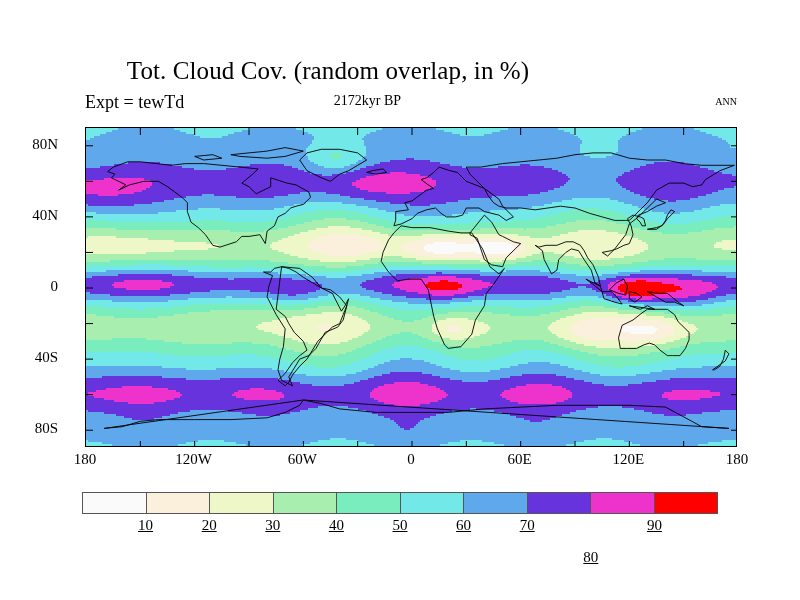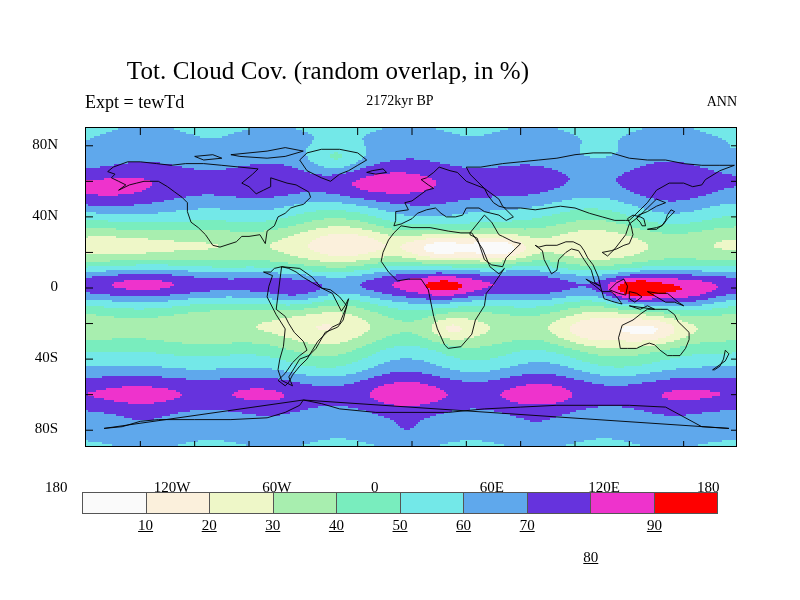--- a/index.html
+++ b/index.html
@@ -2,34 +2,34 @@
 <html><head>
 <meta charset="utf-8">
 <style>
   html,body{margin:0;padding:0;background:#ffffff;}
   body{width:800px;height:600px;position:relative;overflow:hidden;
        font-family:"Liberation Serif","DejaVu Serif",serif;color:#000;}
   .fig{position:absolute;left:0;top:0;width:800px;height:600px;}
 
   #title{position:absolute;left:0;top:56px;width:656px;text-align:center;
          font-size:25px;line-height:30px;letter-spacing:.1px;}
-  #subtitle{position:absolute;left:0;top:92px;width:800px;text-align:center;
+  #subtitle{position:absolute;left:0;top:92px;width:735px;text-align:center;
             font-size:14px;line-height:18px;}
   #exptLabel{position:absolute;left:85px;top:93px;font-size:18px;line-height:18px;}
-  #seasonLabel{position:absolute;right:63px;top:93px;font-size:14px;line-height:18px;text-align:right;}
+  #seasonLabel{position:absolute;right:63px;top:93px;font-size:10px;line-height:18px;text-align:right;}
 
   #plotbox{position:absolute;left:85px;top:127px;width:652px;height:320px;
            box-sizing:border-box;border:1px solid #000;overflow:hidden;background:#fff;}
   #mapsvg{position:absolute;left:0;top:0;width:652px;height:320px;display:block;}
   #frame{position:absolute;left:85px;top:127px;width:652px;height:320px;
          box-sizing:border-box;border:1px solid #000;pointer-events:none;}
 
   .ytick{position:absolute;right:742px;width:60px;text-align:right;
          font-size:15px;line-height:15px;}
-  .xtick{position:absolute;width:80px;font-size:15px;line-height:15px;top:480px;}
+  .xtick{position:absolute;width:80px;text-align:center;font-size:15px;line-height:15px;top:452px;}
 
   #cbar{position:absolute;left:82px;top:492px;width:636px;height:22px;
         box-sizing:border-box;border:1px solid #555;display:flex;}
   #cbar div{flex:1 1 0;height:100%;border-right:1px solid #555;box-sizing:border-box;}
   #cbar div:last-child{border-right:none;}
   .cblab{position:absolute;top:516px;width:60px;text-align:center;
          font-size:15px;line-height:18px;text-decoration:underline;}
 </style>
 </head>
 <body>

